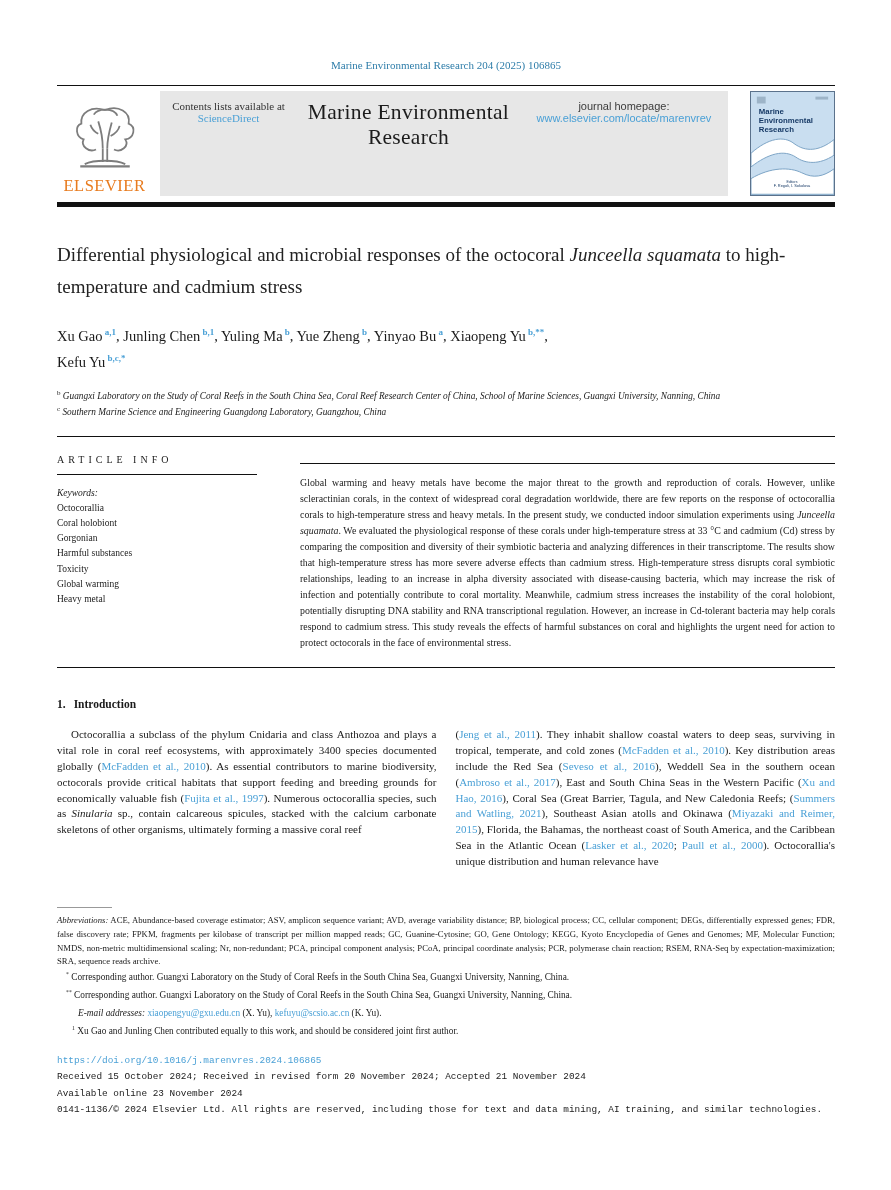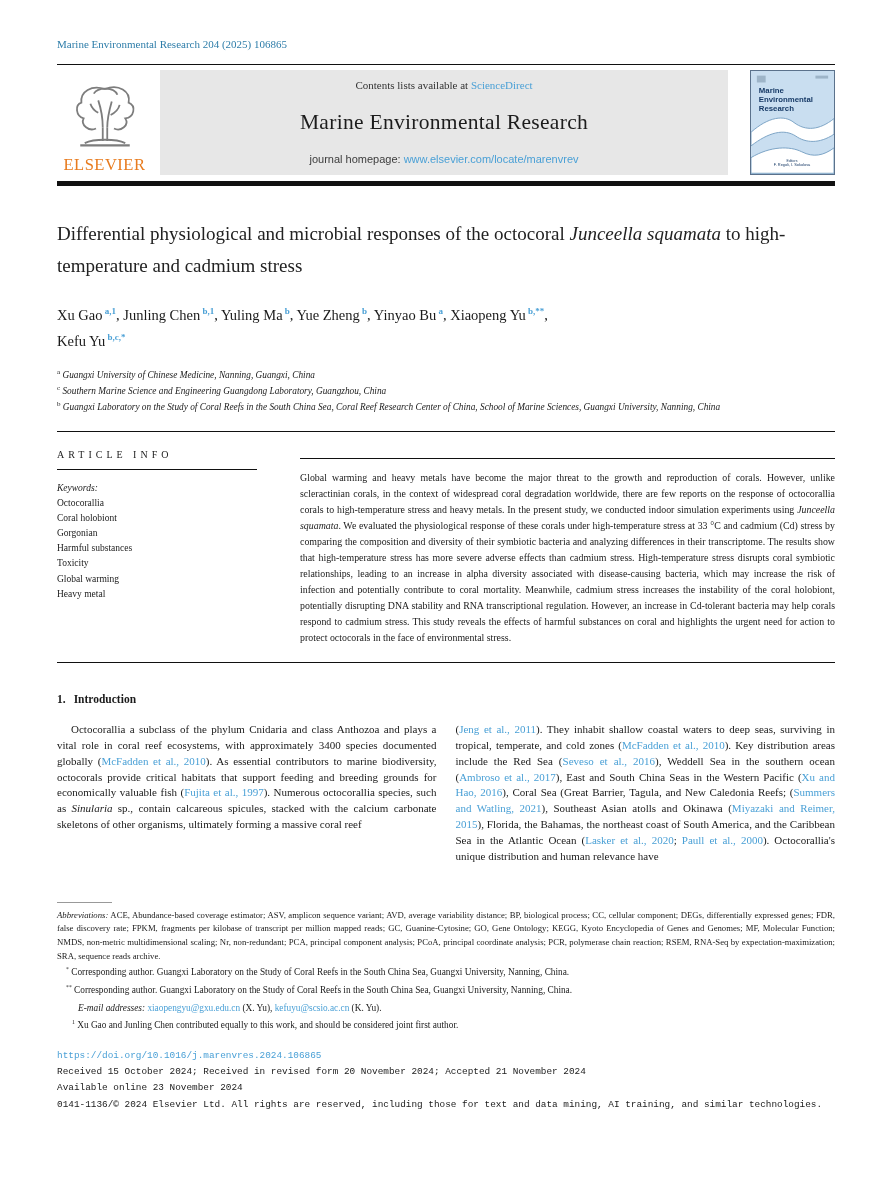--- a/index.html
+++ b/index.html
@@ -1,33 +1,33 @@
 <!DOCTYPE html>
 <html><head>
 <meta charset="utf-8">
 <style>
   * { margin:0; padding:0; box-sizing:border-box; }
   html,body { background:#ffffff; }
   body { width:891px; height:1190px; overflow:hidden; font-family:"Liberation Serif", serif; color:#1a1a1a; }
   .content { margin:0 56px 0 57px; }
 
   
-  .top-citation { padding-top:38px; text-align:left; font-size:11px; color:#2e7da9; }
+  .top-citation { padding-top:59px; text-align:center; font-size:11px; color:#2e7da9; }
 
   .rule-thin  { height:1px; background:#111; }
   .rule-thick { height:5px; background:#111; }
   .rule-col   { height:1px; background:#111; }
 
   
   .head-rule { margin-top:14px; }
   .header-band { margin-top:5px; display:flex; align-items:stretch; height:105px; }
   .logo-col { width:95px; display:flex; flex-direction:column; align-items:center; justify-content:flex-end; }
   .logo-col svg { width:72px; height:78px; }
   .elsevier-word { font-size:16.5px; letter-spacing:0.5px; color:#e87b1e; margin-top:1px; }
-  .journal-box { flex:1; background:#e7e7e7; margin-left:8px; margin-right:22px; display:flex; flex-direction:column; justify-content:space-between; text-align:center; padding:9px 0 10px; }
+  .journal-box { flex:1; background:#e7e7e7; margin-left:8px; margin-right:22px; display:flex; flex-direction:row; justify-content:space-between; text-align:center; padding:9px 0 10px; }
   .contents-line { font-size:11px; color:#333; }
   .contents-line .s-link { color:#4aa0d6; }
   .journal-title-big { font-size:21.5px; color:#1c1c1c; letter-spacing:0.3px; }
   .homepage-line { font-family:"Liberation Sans", sans-serif; font-size:11px; color:#3c3c3c; }
   .homepage-line .s-link { color:#4aa0d6; }
   .cover { width:85px; background:#c9def0; border:1px solid #5b728c; position:relative; overflow:hidden; }
   .cover svg { width:100%; height:100%; display:block; }
   .thick-rule { margin-top:6px; }
 
   
@@ -129,23 +129,22 @@
     </div>
   </div>
 
   <div class="rule-thick thick-rule"></div>
 
   <h1 class="article-title" style="font-weight:normal;"><span>Differential physiological and microbial responses of the octocoral </span><span class="s-i">Junceella squamata</span><span> to high-temperature and cadmium stress</span></h1>
 
   <div class="authors-line"><span>Xu Gao</span><sup class="s-suplink"> a,1</sup>, <span>Junling Chen</span><sup class="s-suplink"> b,1</sup>, <span>Yuling Ma</span><sup class="s-suplink"> b</sup>, <span>Yue Zheng</span><sup class="s-suplink"> b</sup>, <span>Yinyao Bu</span><sup class="s-suplink"> a</sup>, <span>Xiaopeng Yu</span><sup class="s-suplink"> b,**</sup>, <br><span>Kefu Yu</span><sup class="s-suplink"> b,c,*</sup></div>
 
   <div class="affiliations">
-      <div><sup class="aff-sup">a</sup><span class="aff-text"> Guangxi University of Chinese Medicine, Nanning, Guangxi, China</span></div>
+      <div><sup class="aff-sup">b</sup><span class="aff-text"> Guangxi Laboratory on the Study of Coral Reefs in the South China Sea, Coral Reef Research Center of China, School of Marine Sciences, Guangxi University, Nanning, China</span></div>
       <div><sup class="aff-sup">c</sup><span class="aff-text"> Southern Marine Science and Engineering Guangdong Laboratory, Guangzhou, China</span></div>
-      <div><sup class="aff-sup">b</sup><span class="aff-text"> Guangxi Laboratory on the Study of Coral Reefs in the South China Sea, Coral Reef Research Center of China, School of Marine Sciences, Guangxi University, Nanning, China</span></div>
     </div>
 
   <div class="rule-thin aff-rule"></div>
 
   <div class="info-abs">
     <div>
       <div class="block-heading">ARTICLE INFO</div>
       <div class="rule-col heading-rule"></div>
       <div class="keywords">
         <div class="kw-label">Keywords:</div>

